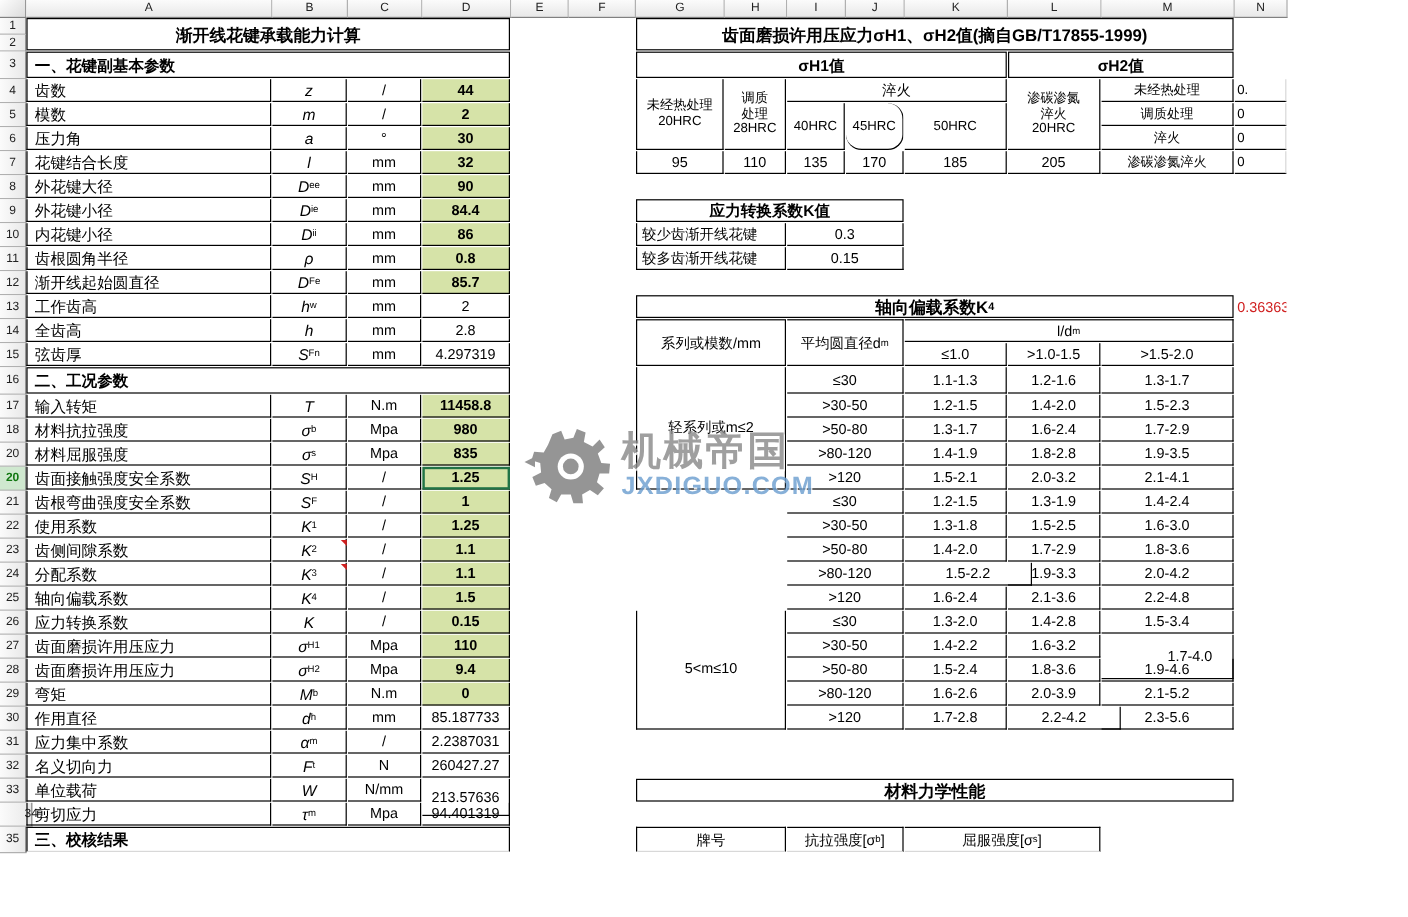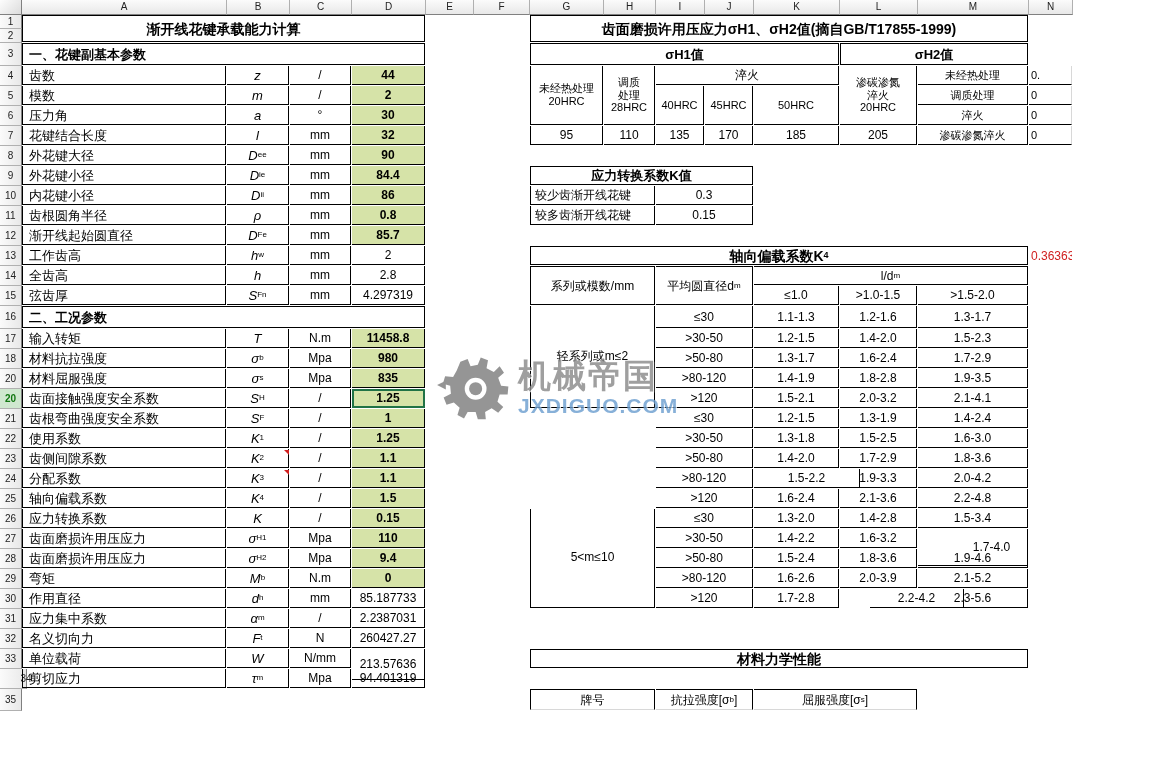--- a/index.html
+++ b/index.html
@@ -363,30 +363,31 @@
       </div>
       <div class="cell c f12" style="left: 268px; top: 634px; width: 61px; height: 19px;;border-right:1px solid #000;border-bottom:1px solid #000;">N/mm</div>
       <div class="cell c f12" style="left: 330px; top: 634px; width: 73px; height: 31px;;border-right:1px solid #000;border-bottom:1px solid #000;">213.57636</div>
       <div class="cell l f13" style="left: 0px; top: 654px; width: 204px; height: 19px;;border-left:1px solid #000;border-right:1px solid #000;border-bottom:1px solid #000;padding-left:6px;">剪切应力</div>
       <div class="cell c f13" style="left: 205px; top: 654px; width: 62px; height: 19px;;border-right:1px solid #000;border-bottom:1px solid #000;">
         <i style="font-style:italic">τ</i>
         <sub style="font-size:8px">m</sub>
       </div>
       <div class="cell c f12" style="left: 268px; top: 654px; width: 61px; height: 19px;;border-right:1px solid #000;border-bottom:1px solid #000;">Mpa</div>
       <div class="cell c f12" style="left: 330px; top: 654px; width: 73px; height: 19px;;border-right:1px solid #000;border-bottom:1px solid #000;">94.401319</div>
+      <div class="cell l b f13" style="left: 0px; top: 674px; width: 403px; height: 21px;;border-left:1px solid #000;border-right:1px solid #000;border-top:1px solid #000;padding-left:6px;">三、校核结果</div>
       <div class="cmt" style="left: 262px; top: 435px;"></div>
       <div class="cmt" style="left: 262px; top: 455px;"></div>
       <div class="cell c b f14" style="left: 508px; top: 0px; width: 498px; height: 27px;;border:1px solid #000;">齿面磨损许用压应力σH1、σH2值(摘自GB/T17855-1999)</div>
       <div class="cell c b f13" style="left: 508px; top: 28px; width: 309px; height: 22px;;border:1px solid #000;">σH1值</div>
       <div class="cell c b f13" style="left: 818px; top: 28px; width: 188px; height: 22px;;border:1px solid #000;">σH2值</div>
       <div class="cell c wrap f11" style="left: 508px; top: 51px; width: 73px; height: 59px;;border-left:1px solid #000;border-right:1px solid #000;border-bottom:1px solid #000;">未经热处理<br>20HRC</div>
       <div class="cell c wrap f11" style="left: 582px; top: 51px; width: 51px; height: 59px;;border-right:1px solid #000;border-bottom:1px solid #000;">调质<br>处理<br>28HRC</div>
       <div class="cell c f12" style="left: 634px; top: 51px; width: 183px; height: 19px;;border-right:1px solid #000;border-bottom:1px solid #000;">淬火</div>
       <div class="cell c f11" style="left: 634px; top: 71px; width: 48px; height: 39px;;border-right:1px solid #000;border-bottom:1px solid #000;">40HRC</div>
-      <div class="cell c f11" style="left: 683px; top: 71px; width: 48px; height: 39px;;border-right:1px solid #000;border-bottom:1px solid #000;">45HRC</div>
+      <div class="cell c f11" style="left: 683px; top: 71px; width: 48px; height: 39px;;border-right:1px solid #000;border-bottom:1px solid #000;border-radius:13px;">45HRC</div>
       <div class="cell c f11" style="left: 732px; top: 71px; width: 85px; height: 39px;;border-right:1px solid #000;border-bottom:1px solid #000;">50HRC</div>
       <div class="cell c wrap f11" style="left: 818px; top: 51px; width: 77px; height: 59px;;border-right:1px solid #000;border-bottom:1px solid #000;">渗碳渗氮<br>淬火<br>20HRC</div>
       <div class="cell c f11" style="left: 896px; top: 51px; width: 110px; height: 19px;;border-right:1px solid #000;border-bottom:1px solid #000;">未经热处理</div>
       <div class="cell l f11" style="left: 1007px; top: 51px; width: 43px; height: 19px;;border-bottom:1px solid #000;">0.</div>
       <div class="cell c f11" style="left: 896px; top: 71px; width: 110px; height: 19px;;border-right:1px solid #000;border-bottom:1px solid #000;">调质处理</div>
       <div class="cell l f11" style="left: 1007px; top: 71px; width: 43px; height: 19px;;border-bottom:1px solid #000;">0</div>
       <div class="cell c f11" style="left: 896px; top: 91px; width: 110px; height: 19px;;border-right:1px solid #000;border-bottom:1px solid #000;">淬火</div>
       <div class="cell l f11" style="left: 1007px; top: 91px; width: 43px; height: 19px;;border-bottom:1px solid #000;">0</div>
       <div class="cell c f11" style="left: 896px; top: 111px; width: 110px; height: 19px;;border-right:1px solid #000;border-bottom:1px solid #000;">渗碳渗氮淬火</div>
       <div class="cell l f11" style="left: 1007px; top: 111px; width: 43px; height: 19px;;border-bottom:1px solid #000;">0</div>
@@ -462,21 +463,21 @@
       <div class="cell c f12" style="left: 634px; top: 534px; width: 97px; height: 19px;;border-right:1px solid #000;border-bottom:1px solid #000;">&gt;50-80</div>
       <div class="cell c f12" style="left: 732px; top: 534px; width: 85px; height: 19px;;border-right:1px solid #000;border-bottom:1px solid #000;">1.5-2.4</div>
       <div class="cell c f12" style="left: 818px; top: 534px; width: 77px; height: 19px;;border-right:1px solid #000;border-bottom:1px solid #000;">1.8-3.6</div>
       <div class="cell c f12" style="left: 896px; top: 534px; width: 110px; height: 19px;;border-right:1px solid #000;border-bottom:1px solid #000;">1.9-4.6</div>
       <div class="cell c f12" style="left: 634px; top: 554px; width: 97px; height: 19px;;border-right:1px solid #000;border-bottom:1px solid #000;">&gt;80-120</div>
       <div class="cell c f12" style="left: 732px; top: 554px; width: 85px; height: 19px;;border-right:1px solid #000;border-bottom:1px solid #000;">1.6-2.6</div>
       <div class="cell c f12" style="left: 818px; top: 554px; width: 77px; height: 19px;;border-right:1px solid #000;border-bottom:1px solid #000;">2.0-3.9</div>
       <div class="cell c f12" style="left: 896px; top: 554px; width: 110px; height: 19px;;border-right:1px solid #000;border-bottom:1px solid #000;">2.1-5.2</div>
       <div class="cell c f12" style="left: 634px; top: 574px; width: 97px; height: 19px;;border-right:1px solid #000;border-bottom:1px solid #000;">&gt;120</div>
       <div class="cell c f12" style="left: 732px; top: 574px; width: 85px; height: 19px;;border-right:1px solid #000;border-bottom:1px solid #000;">1.7-2.8</div>
-      <div class="cell c f12" style="left: 818px; top: 574px; width: 94px; height: 19px;;border-right:1px solid #000;border-bottom:1px solid #000;margin-left:30px;">2.2-4.2</div>
+      <div class="cell c f12" style="left: 818px; top: 574px; width: 94px; height: 19px;;border-right:1px solid #000;border-bottom:1px solid #000;">2.2-4.2</div>
       <div class="cell c f12" style="left: 896px; top: 574px; width: 110px; height: 19px;;border-right:1px solid #000;border-bottom:1px solid #000;">2.3-5.6</div>
       <div class="cell c b f14" style="left: 508px; top: 634px; width: 498px; height: 19px;;border-left:1px solid #000;border-right:1px solid #000;border-top:1px solid #000;border-bottom:1px solid #000;">材料力学性能</div>
       <div class="cell c f12" style="left: 508px; top: 674px; width: 125px; height: 21px;;border-left:1px solid #000;border-right:1px solid #000;border-top:1px solid #000;">牌号</div>
       <div class="cell c f12" style="left: 634px; top: 674px; width: 97px; height: 21px;;border-right:1px solid #000;border-top:1px solid #000;">抗拉强度[σ<sub style="font-size:8px">b</sub>]</div>
       <div class="cell c f12" style="left: 732px; top: 674px; width: 163px; height: 21px;;border-right:1px solid #000;border-top:1px solid #000;">屈服强度[σ<sub style="font-size:8px">s</sub>]</div>
     </div>
 
   <div id="wm">
     <svg class="gear" viewBox="0 0 100 88">
       <g fill="#7e7e7e">

